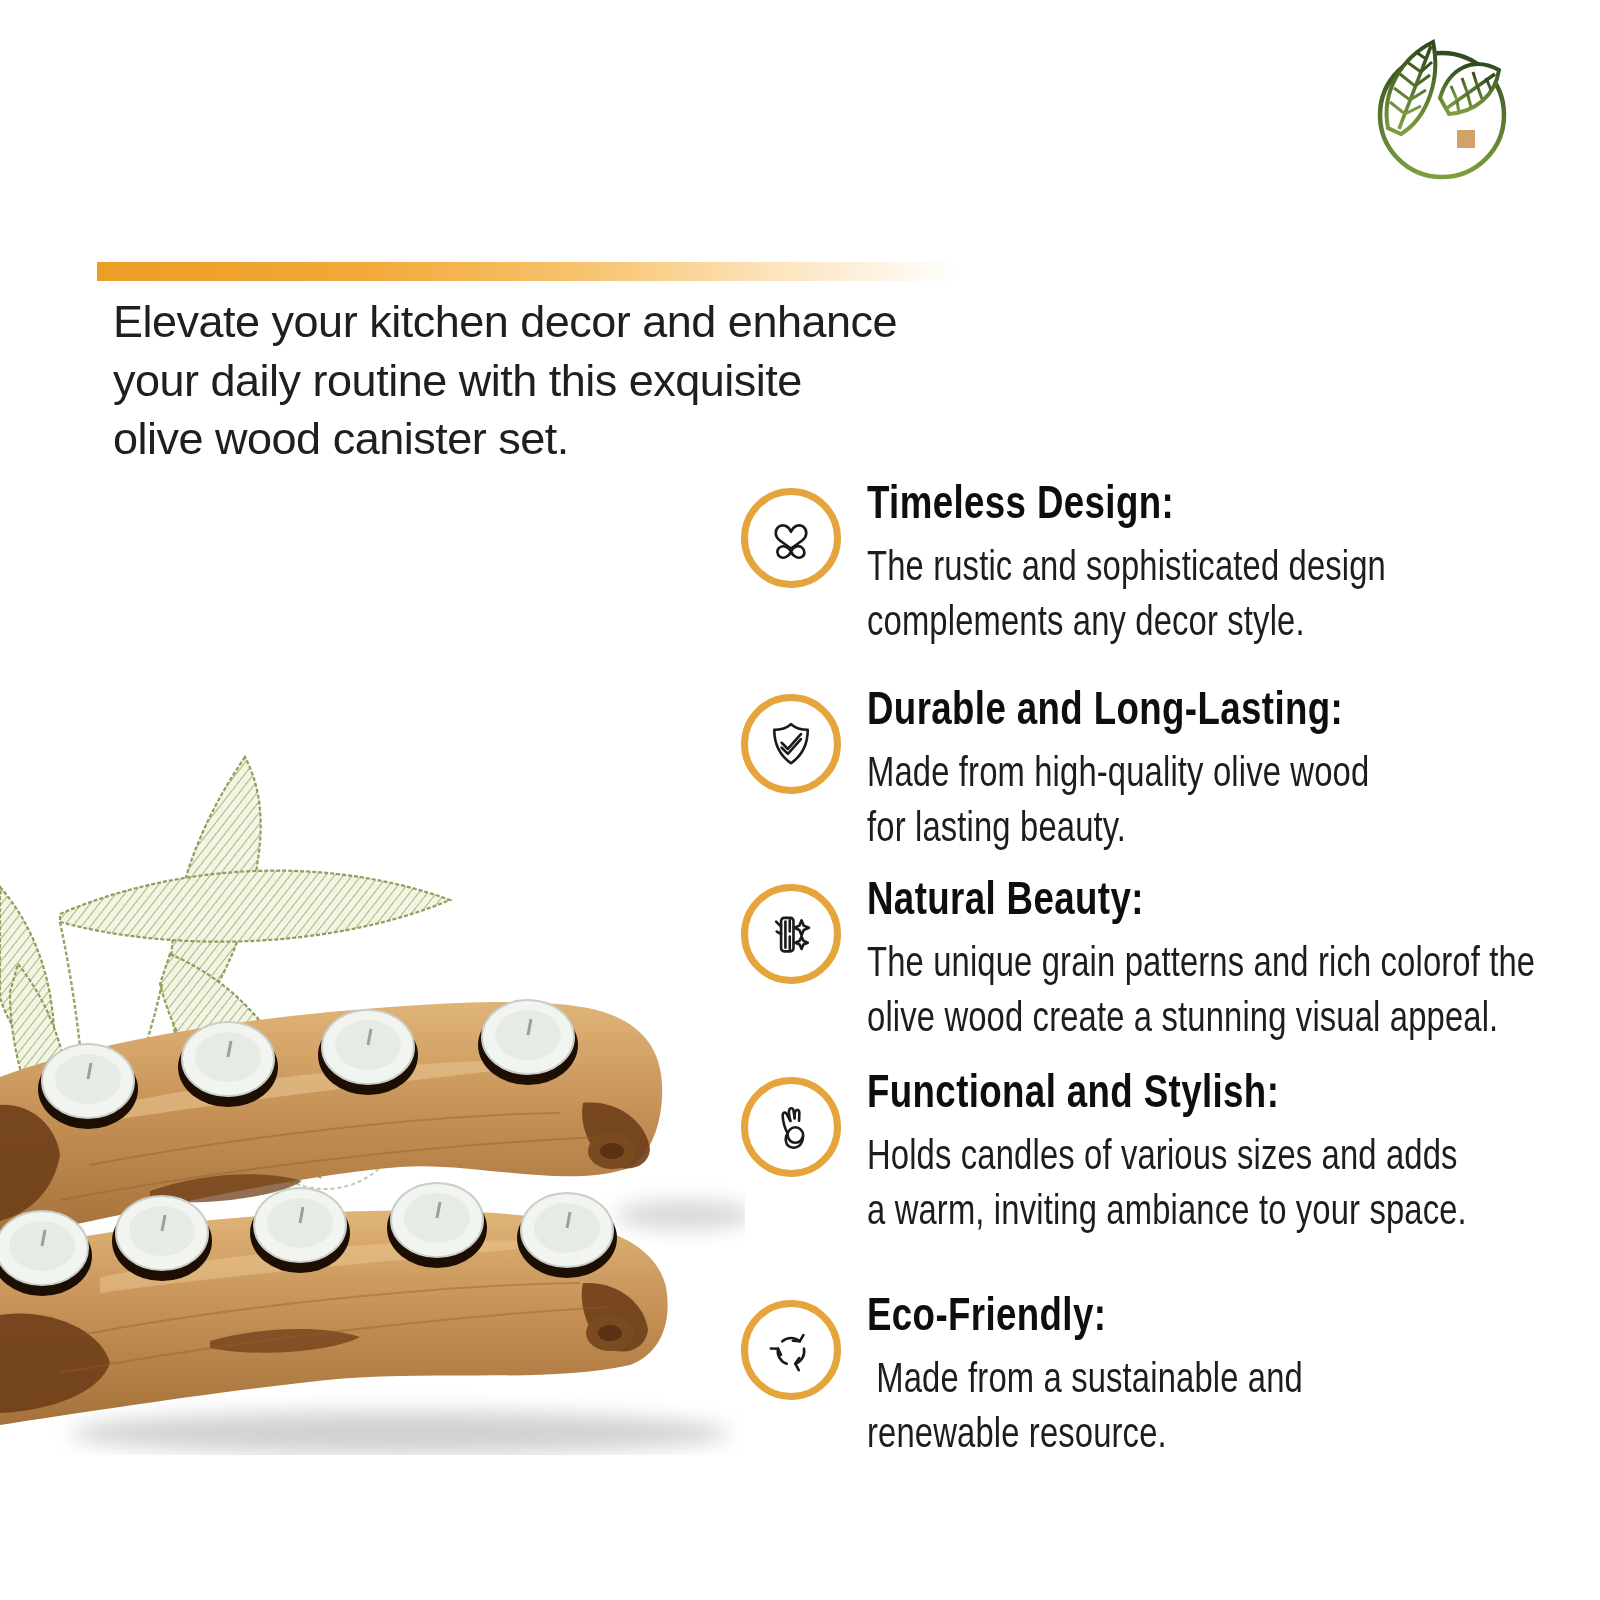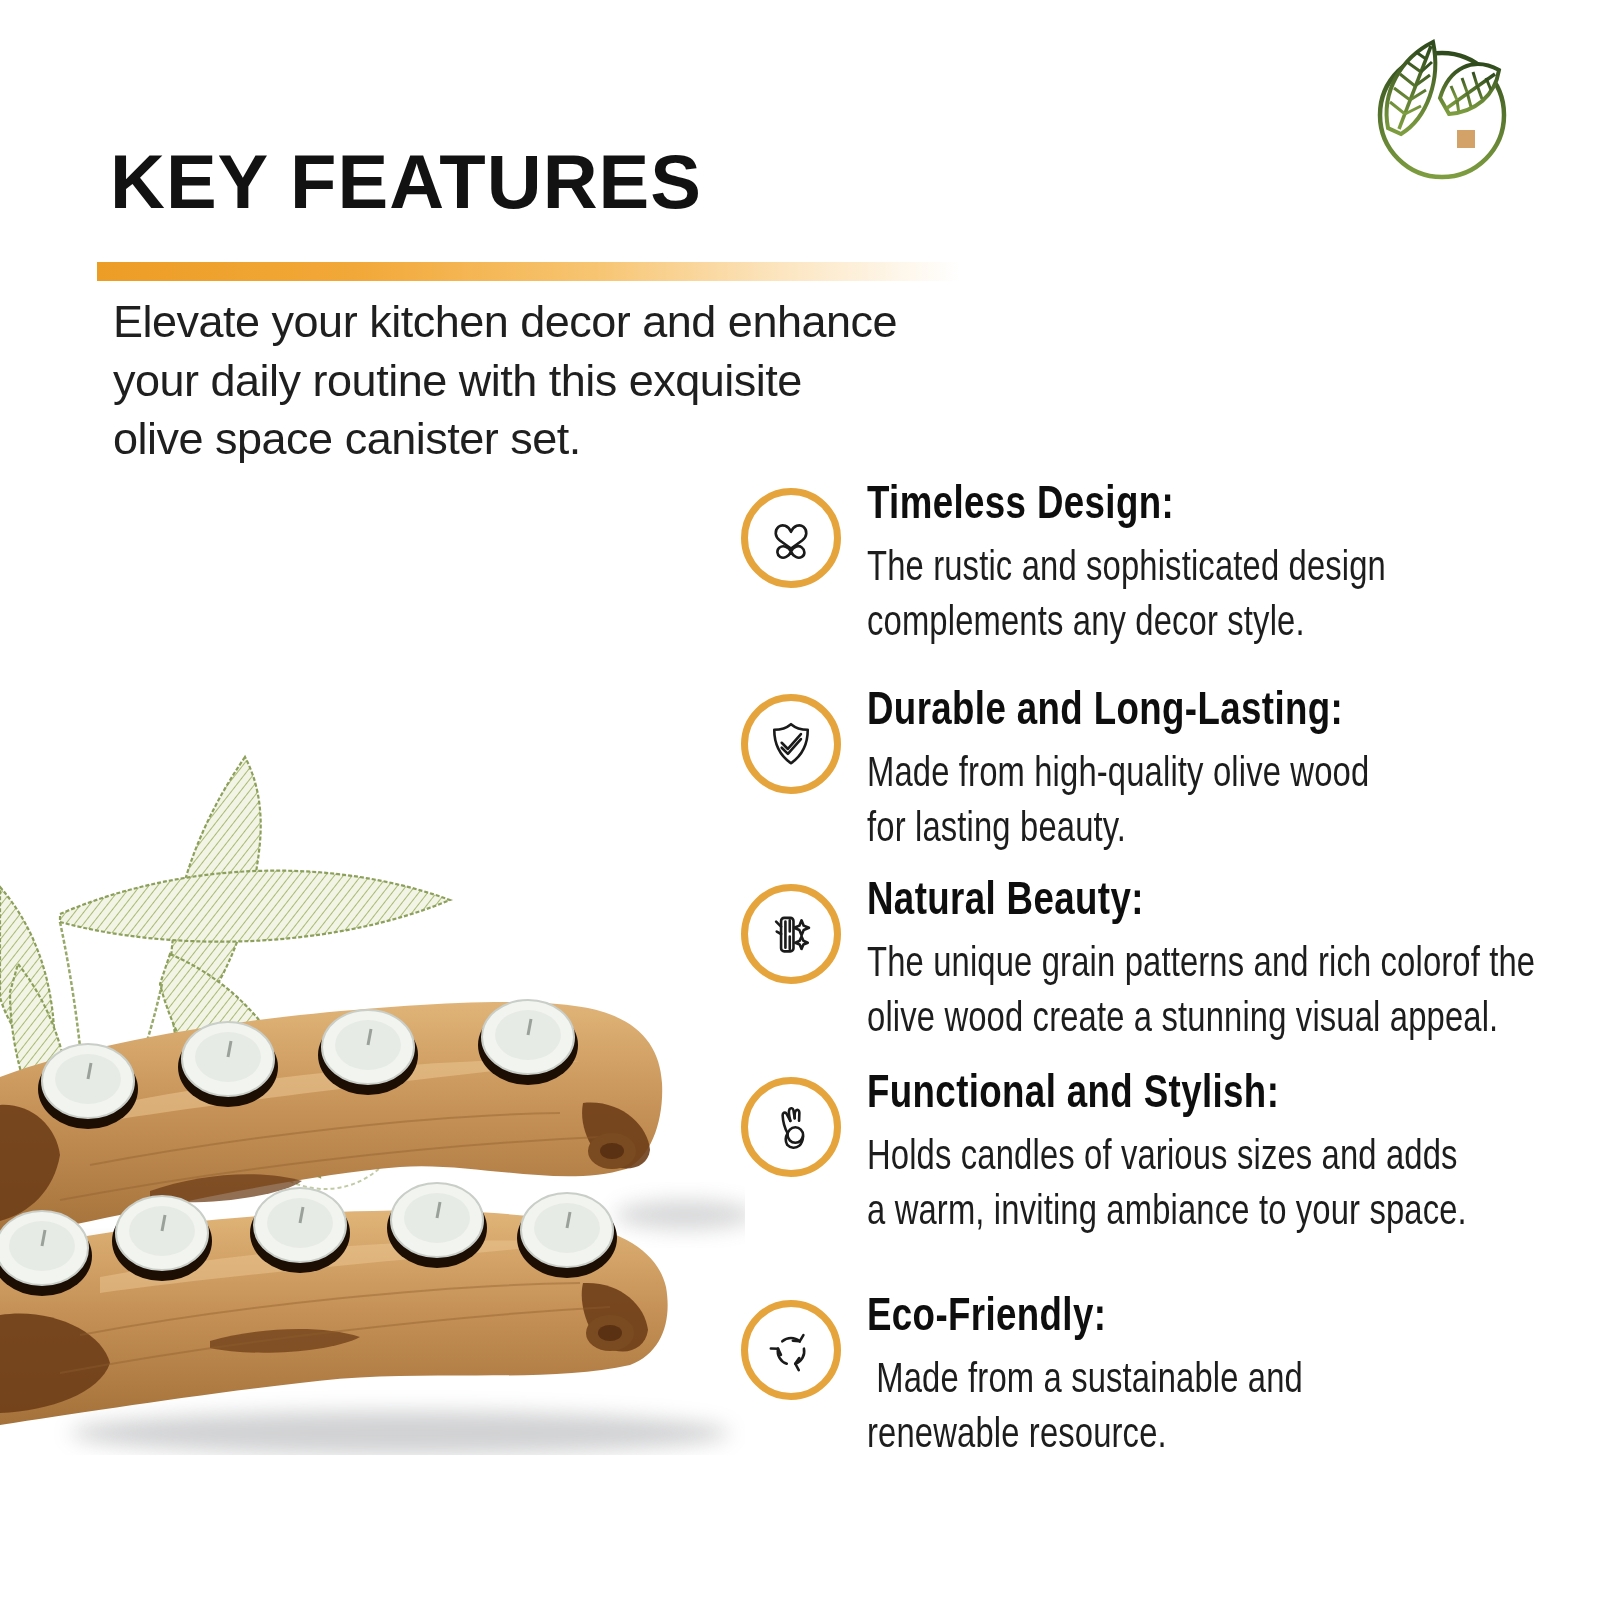--- a/index.html
+++ b/index.html
@@ -43,25 +43,24 @@
   
   .plant { position:absolute; left:0; top:632px; width:470px; height:575px; }
   .photo { position:absolute; left:0; top:985px; width:745px; height:470px; }
   .iconstroke { stroke:#1a1a1a; stroke-width:4.2; fill:none; stroke-linecap:round; stroke-linejoin:round; }
 </style>
 </head>
 <body>
 
 <div class="page">
 
-  <div class="title">KEY FEATURES</div>
   <div class="accent-bar"></div>
   <div class="intro">Elevate your kitchen decor and enhance
 your daily routine with this exquisite
-olive space canister set.</div>
+olive wood canister set.</div>
 
   <svg class="logo" viewBox="0 0 170 170">
     <defs>
       <linearGradient id="lgrad" x1="0" y1="0" x2="0" y2="1">
         <stop offset="0" stop-color="#2F4A1C"></stop>
           <stop offset="1" stop-color="#7E9E40"></stop>
       </linearGradient>
     </defs>
     <circle cx="87" cy="85" r="62" fill="none" stroke="url(#lgrad)" stroke-width="4.5"></circle>
 

